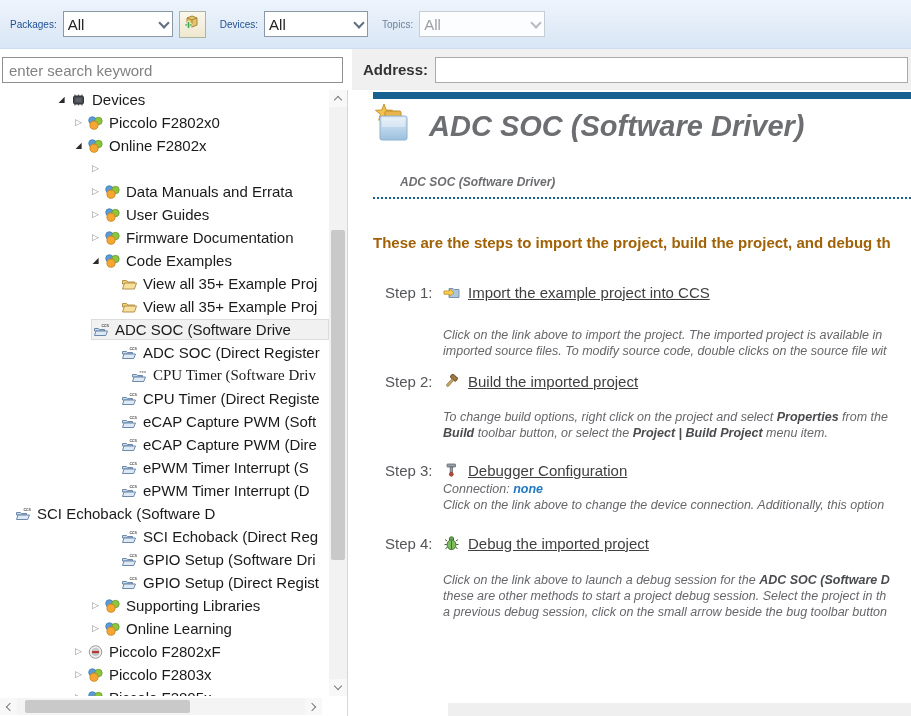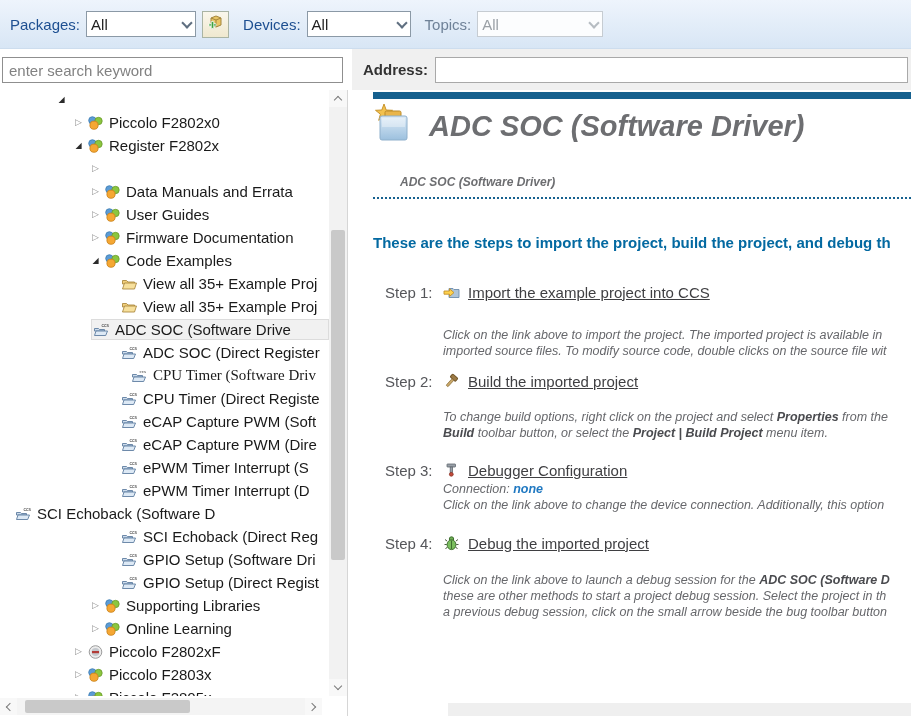--- a/index.html
+++ b/index.html
@@ -4,21 +4,21 @@
 <style>
   html,body{margin:0;padding:0}
   body{width:911px;height:716px;overflow:hidden;background:#fff;
        font-family:"Liberation Sans",sans-serif;position:relative}
   #app{position:absolute;inset:0;width:911px;height:716px}
 
   
   .toolbar{position:absolute;left:0;top:0;width:911px;height:49px;box-sizing:border-box;
     background:linear-gradient(#eef4fc,#d8e6f5);border-bottom:1px solid #cdddee;
     display:flex;align-items:center;padding-left:10px}
-  .tb-label{font-size:15px;color:#1d4f91;margin-right:6px}
+  .tb-label{font-size:10px;color:#1d4f91;margin-right:6px}
   .tb-label.dim{color:#6f8298}
   .combo{height:26px;background:#fff;border:1px solid #8b99a6;box-sizing:border-box;
     display:flex;align-items:center;justify-content:space-between;
     padding:0 4px;font-size:15px;color:#222;cursor:default}
   .combo.disabled{color:#9aa0a6;border-color:#c6ccd2;background:#fcfdfe}
   .chev{display:inline-block;width:6px;height:6px;border-right:2px solid #5f6f80;
     border-bottom:2px solid #5f6f80}
   .chev.down{transform:rotate(45deg);margin-top:-3px}
   .chev.up{transform:rotate(225deg);margin-bottom:-3px}
   .chev.left{transform:rotate(135deg);margin-left:3px}
@@ -68,21 +68,21 @@
   
   .content{position:absolute;left:352px;top:90px;right:0;bottom:0;background:#fff;overflow:hidden}
   .cbar{position:absolute;left:21px;top:2px;right:0;height:7px;background:#16618f}
   .chead{position:absolute;left:21px;top:12px;display:flex;align-items:flex-start}
   .ctitle{margin-left:16px;padding-top:8px;font-size:29px;font-weight:bold;font-style:italic;
     color:#6d6e71;white-space:nowrap}
   .csub{position:absolute;left:48px;top:85px;font-size:12px;font-weight:bold;font-style:italic;
     color:#6d6e71}
   .cdots{position:absolute;left:21px;top:107px;right:0;border-top:2px dotted #16618f}
   .cbody{position:absolute;left:21px;top:110px;right:0;bottom:0;overflow:hidden}
-  .intro{margin-top:34px;font-size:15px;font-weight:bold;color:#0369a1;
+  .intro{margin-top:34px;font-size:15px;font-weight:bold;color:#a16207;
     white-space:nowrap;overflow:hidden}
   .step{margin-left:12px}
   .step:nth-of-type(1){margin-top:30px}
   .step:nth-of-type(2){margin-top:11px}
   .step:nth-of-type(3){margin-top:18px}
   .step:nth-of-type(4){margin-top:19px}
   .step-row{display:flex;align-items:center;font-size:15px;color:#55565a;height:22px}
   .step-label{width:58px;flex:none}
   .sicon{width:17px;height:16px;flex:none;margin-right:8px}
   .sicon svg{display:block}
@@ -133,20 +133,37 @@
   </div>
   <div class="addrbar">
     <span class="addr-label">Address:</span>
     <input class="addr-input" type="text" value="" style="">
   </div>
 
   <div class="treepanel">
     <div class="tree-rows">
         <div class="tree-row" style="padding-left: 55px;">
           <span class="expand open">◢</span>
+          <span class="row-inner">
+            <span class="ticon">
+              <svg width="17" height="16" viewBox="0 0 17 16">
+                <g stroke="#6d7177" stroke-width="1.2">
+                  <line x1="5" y1="2.5" x2="5" y2="4.5"></line>
+                  <line x1="8.5" y1="2.5" x2="8.5" y2="4.5"></line>
+                  <line x1="12" y1="2.5" x2="12" y2="4.5"></line>
+                  <line x1="5" y1="11.5" x2="5" y2="13.5"></line>
+                  <line x1="8.5" y1="11.5" x2="8.5" y2="13.5"></line>
+                  <line x1="12" y1="11.5" x2="12" y2="13.5"></line>
+                </g>
+                <rect x="3.5" y="4" width="10" height="8" rx="1.5" fill="#474b51" stroke="#2c2f33"></rect>
+                <rect x="5.5" y="6" width="6" height="4" rx="1" fill="#5d6167"></rect>
+              </svg>
+            </span>
+            <span class="tlabel">Devices</span>
+          </span>
         </div>
         <div class="tree-row" style="padding-left: 72px;">
           <span class="expand">▷</span>
           <span class="row-inner">
             <span class="ticon">
               <svg width="17" height="16" viewBox="0 0 17 16">
                 <circle cx="5.4" cy="5.4" r="3.7" fill="#5b9bd5" stroke="#3e7cb1" stroke-width="0.8"></circle>
                 <circle cx="11.5" cy="6" r="3.7" fill="#8cc63f" stroke="#68992b" stroke-width="0.8"></circle>
                 <circle cx="7" cy="10.2" r="4.1" fill="#f5a733" stroke="#c87f17" stroke-width="0.8"></circle>
               </svg>
@@ -157,21 +174,21 @@
         <div class="tree-row" style="padding-left: 72px;">
           <span class="expand open">◢</span>
           <span class="row-inner">
             <span class="ticon">
               <svg width="17" height="16" viewBox="0 0 17 16">
                 <circle cx="5.4" cy="5.4" r="3.7" fill="#5b9bd5" stroke="#3e7cb1" stroke-width="0.8"></circle>
                 <circle cx="11.5" cy="6" r="3.7" fill="#8cc63f" stroke="#68992b" stroke-width="0.8"></circle>
                 <circle cx="7" cy="10.2" r="4.1" fill="#f5a733" stroke="#c87f17" stroke-width="0.8"></circle>
               </svg>
             </span>
-            <span class="tlabel">Register F2802x</span>
+            <span class="tlabel">Online F2802x</span>
           </span>
         </div>
         <div class="tree-row" style="padding-left: 89px;">
           <span class="expand">▷</span>
         </div>
         <div class="tree-row" style="padding-left: 89px;">
           <span class="expand">▷</span>
           <span class="row-inner">
             <span class="ticon">
               <svg width="17" height="16" viewBox="0 0 17 16">

